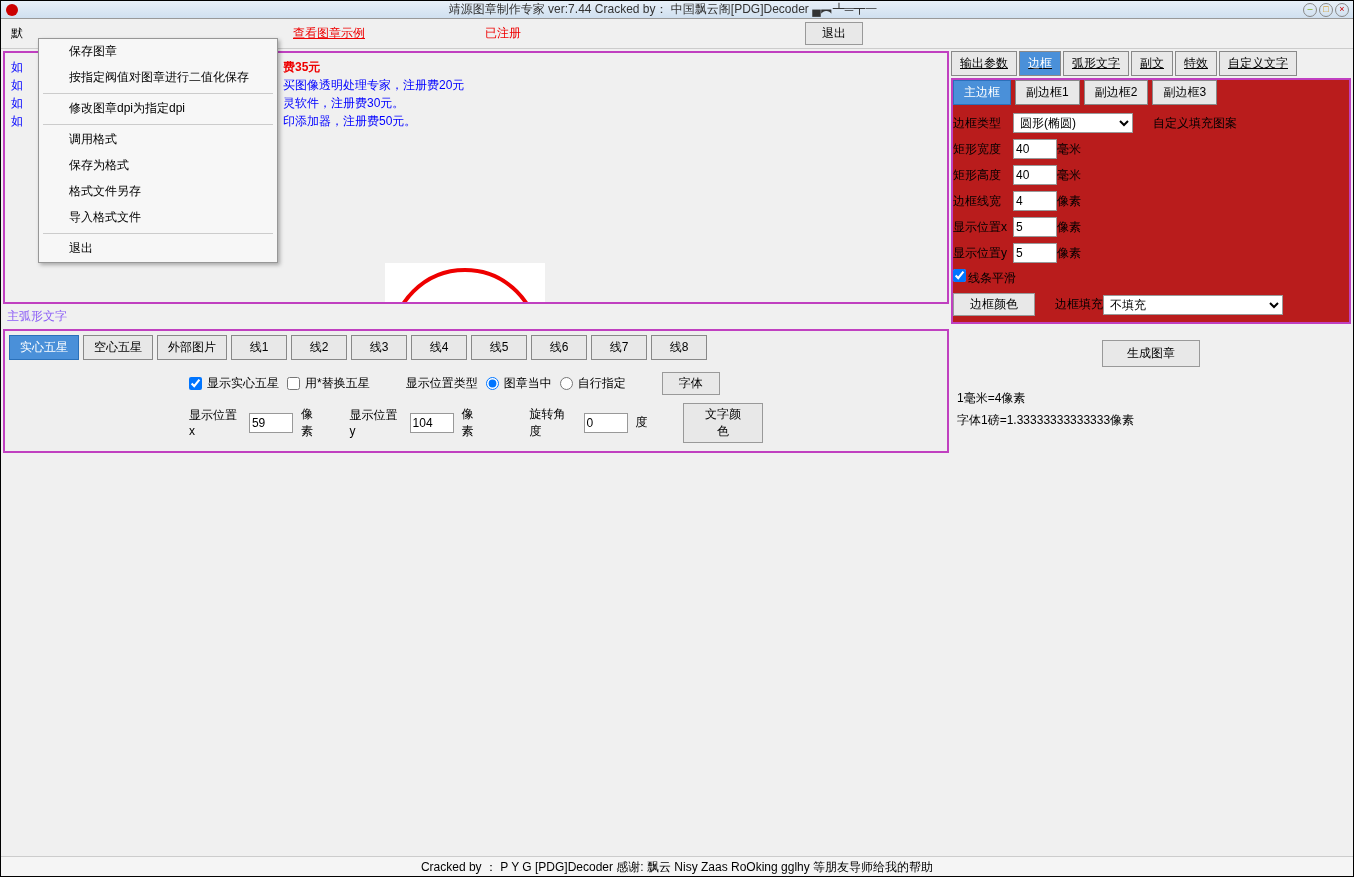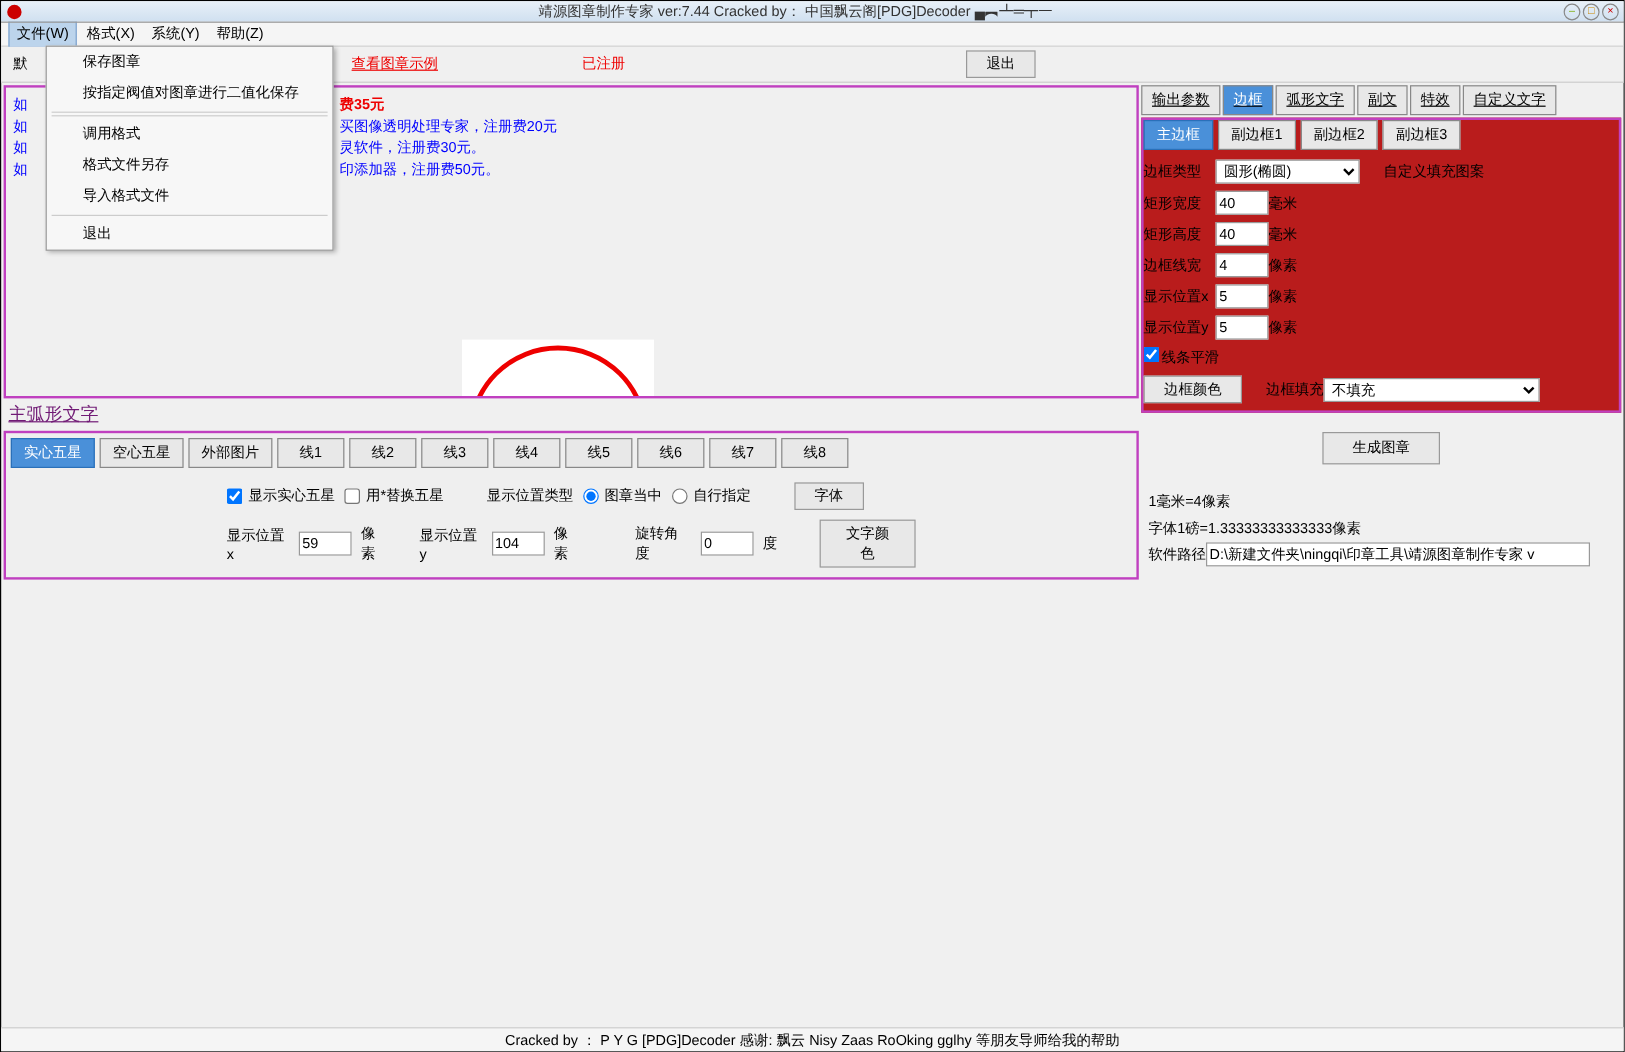--- a/index.html
+++ b/index.html
@@ -25,21 +25,21 @@
 .btn { background:#e8e8e8; border:1px solid #999; padding:2px 16px; cursor:default;}
 .body { flex:1; display:flex; padding:2px; gap:2px; position:relative;}
 .left-col { width:946px; display:flex; flex-direction:column; gap:2px;}
 .canvas-area { flex:1; border:2px solid #c040c0; background:#f0f0f0; position:relative; overflow:hidden;}
 .info-text { position:absolute; top:5px; left:6px; line-height:18px;}
 .info-text .blue { color:#00f;}
 .info-text .red { color:#e00;font-weight:bold;}
 .seal-preview { position:absolute; top:210px; left:380px; width:160px; height:160px; background:#fff;}
 .seal-circle { position:absolute; top:5px; left:5px; width:150px; height:150px; border:4px solid #e00; border-radius:50%;}
 .seal-star { position:absolute; top:55px; left:60px; width:38px; height:38px; color:#e00; font-size:38px; line-height:38px; text-align:center;}
-.bottom-tabs-label { color:#701a75; padding:2px 4px; font-size:15px;text-decoration:underline;}
+.bottom-tabs-label { color:#8b5cf6; padding:2px 4px; font-size:12px;}
 .bottom-panel { border:2px solid #c040c0; background:#efefef; padding:4px;}
 .tab-row { display:flex; gap:4px; margin-bottom:8px;}
 .tab-btn { background:#e8e8e8; border:1px solid #888; padding:3px 10px; min-width:56px; text-align:center; cursor:default;}
 .tab-btn.active { background:#4a90d9; color:#fff; border-color:#2a70b9;}
 .ctrl-row { display:flex; align-items:center; gap:8px; padding:4px 180px;}
 .ctrl-row label { display:flex; align-items:center; gap:3px;}
 .spin { width:44px; height:20px; border:1px solid #999; background:#fff; padding:0 2px;}
 .right-col { flex:1; display:flex; flex-direction:column; gap:2px;}
 .right-tabs { display:flex; gap:2px;text-decoration:underline;}
 .right-tab { background:#e8e8e8; border:1px solid #888; padding:3px 8px; cursor:default;}
@@ -66,33 +66,29 @@
         </svg>
     </div>
     <div class="title">靖源图章制作专家 ver:7.44  Cracked by： 中国飘云阁[PDG]Decoder ▄︻┻═┳一</div>
     <div class="winbtns">
       <div class="winbtn" style="color:#7a0;">–</div>
       <div class="winbtn" style="color:#c80;">□</div>
       <div class="winbtn" style="color:#c00;">×</div>
     </div>
   </div>
 
-  <div class="menubar">
-    <div class="menuitem open">文件(W)</div>
-    <div class="menuitem">格式(X)</div>
-    <div class="menuitem">系统(Y)</div>
-    <div class="menuitem">帮助(Z)</div>
-  </div>
 
   <div class="dropdown">
     <div class="ddi">保存图章</div>
     <div class="ddi">按指定阀值对图章进行二值化保存</div>
     <div class="sep"></div>
+    <div class="ddi">修改图章dpi为指定dpi</div>
     <div class="sep"></div>
     <div class="ddi">调用格式</div>
+    <div class="ddi">保存为格式</div>
     <div class="ddi">格式文件另存</div>
     <div class="ddi">导入格式文件</div>
     <div class="sep"></div>
     <div class="ddi">退出</div>
   </div>
 
   <div class="toolbar">
     <span class="tl-label">默</span>
     <a class="tl-link">查看图章示例</a>
     <span class="tl-red">已注册</span>
@@ -222,23 +218,19 @@
         <div class="form-row">
           <button class="btn">边框颜色</button>
           <span style="margin-left:20px">边框填充</span>
           <select class="select" style="width:180px"><option>不填充</option></select>
         </div>
       </div>
       <div class="gen-btn-row"><button class="btn" style="padding:4px 24px">生成图章</button></div>
       <div class="info-lines">
         <div>1毫米=4像素</div>
         <div>字体1磅=1.33333333333333像素</div>
-        <div class="form-row">
-          <span>软件路径</span>
-          <input class="path-input" value="D:\新建文件夹\ningqi\印章工具\靖源图章制作专家 v" style="">
-        </div>
       </div>
     </div>
   </div>
 
   <div style="flex:1"></div>
   <div class="statusbar">Cracked by ： P Y G  [PDG]Decoder    感谢:  飘云 Nisy Zaas RoOking gglhy 等朋友导师给我的帮助</div>
 </div>
 
 </body></html>

